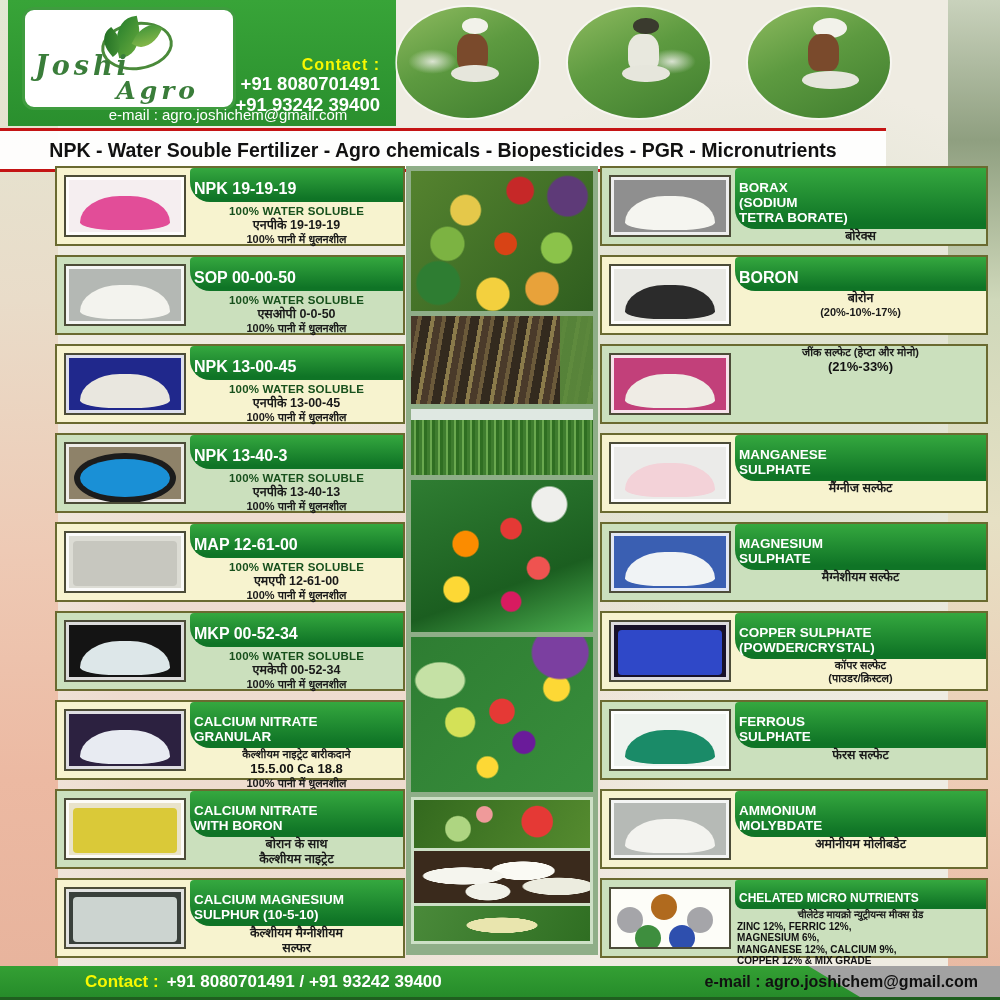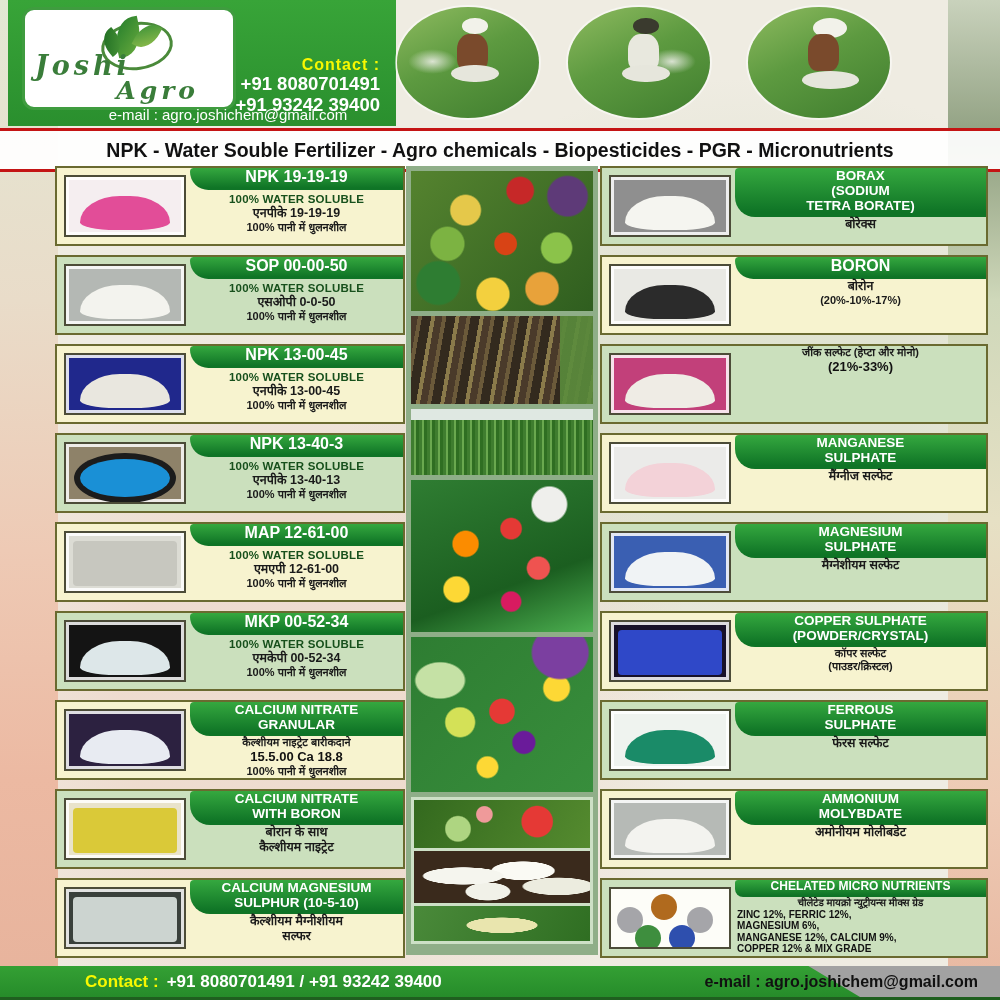--- a/index.html
+++ b/index.html
@@ -32,37 +32,37 @@
   .c-phone{color:#fff;font-weight:bold;font-size:18.5px;text-align:right;}
   .c-mail{position:absolute;left:66px;bottom:3px;width:308px;text-align:center;color:#fff;font-size:15px;}
   .oval{position:absolute;top:7px;width:142px;height:111px;border-radius:50%;overflow:hidden;
     background:linear-gradient(155deg,#8fbb60 0%,#5d9a40 45%,#3f7d2e 100%);box-shadow:0 0 0 2px rgba(255,255,255,.5);}
   .oval i{position:absolute;display:block;}
   .turban{left:46%;top:10%;width:18%;height:14%;border-radius:50%;background:#f2f2ea;}
   .torso{left:42%;top:24%;width:22%;height:34%;border-radius:40% 40% 30% 30%;background:#7a4a2c;}
   .basket{left:38%;top:52%;width:34%;height:16%;border-radius:50%;background:#e6e6dc;}
   .spray{left:8%;top:38%;width:34%;height:22%;border-radius:50%;background:radial-gradient(ellipse,rgba(240,240,235,.85),transparent 70%);}
   
-  .banner{position:absolute;left:0;top:128px;width:1000px;height:38px;background:rgba(255,255,255,.93);
+  .banner{position:absolute;left:0;top:128px;width:886px;height:38px;background:rgba(255,255,255,.93);
     border-top:3px solid #c41414;border-bottom:3px solid #c41414;display:flex;align-items:center;justify-content:center;
     font-weight:bold;font-size:19.5px;color:#111;}
   
   .colL{position:absolute;left:55px;top:166px;width:350px;height:792px;display:flex;flex-direction:column;justify-content:space-between;}
   .colR{position:absolute;left:600px;top:166px;width:388px;height:792px;display:flex;flex-direction:column;justify-content:space-between;}
   .card{height:80px;border:2px solid #6a6a30;display:flex;box-sizing:border-box;}
   .cream{background:#f7f3cf;} .lgreen{background:#cbe0bd;}
   .pframe{flex:0 0 118px;margin:7px 4px 7px 7px;border:2px solid #4c4c38;position:relative;overflow:hidden;
     box-shadow:inset 0 0 0 3px rgba(255,255,255,.85);}
   .pile{position:absolute;left:12%;bottom:8%;width:76%;height:60%;
     border-radius:50% 50% 45% 45%/85% 85% 25% 25%;filter:saturate(1.05);}
   .pile.flat{left:6%;bottom:8%;width:88%;height:78%;border-radius:4px;}
   .pile.bowl{box-shadow:0 0 0 6px #1c1c1c;border-radius:50%;height:66%;}
   .pbody{flex:1;display:flex;flex-direction:column;align-items:center;min-width:0;}
   .phead{align-self:stretch;background:linear-gradient(180deg,#35a83f 0%,#0f7426 90%);color:#fff;font-weight:bold;
-    font-size:16px;line-height:1.12;text-align:center;padding:0 4px 4px;border-radius:4px 0 0 20px;white-space:pre-line;}
+    font-size:16px;line-height:1.12;padding:12px 4px 4px;border-radius:4px 0 0 20px;white-space:pre-line;}
   .phead.sm{font-size:13.5px;} .phead.xs{font-size:12px;border-radius:3px 0 0 8px;}
   .pl{text-align:center;line-height:1.18;width:100%;}
   .wsol{color:#17501c;font-weight:bold;font-size:11.5px;margin-top:3px;letter-spacing:.2px;}
   .hin{font-size:12.5px;font-weight:bold;color:#1a1a1a;}
   .hin2{font-size:11px;font-weight:bold;color:#1a1a1a;}
   .num{font-size:13px;font-weight:bold;color:#111;}
   .eng{font-size:10px;font-weight:bold;color:#111;text-align:left;padding-left:4px;line-height:1.12;}
   
   .circles{position:absolute;inset:0;background:#fdfdf8;}
   .circles b{position:absolute;width:26px;height:26px;border-radius:50%;display:block;}

